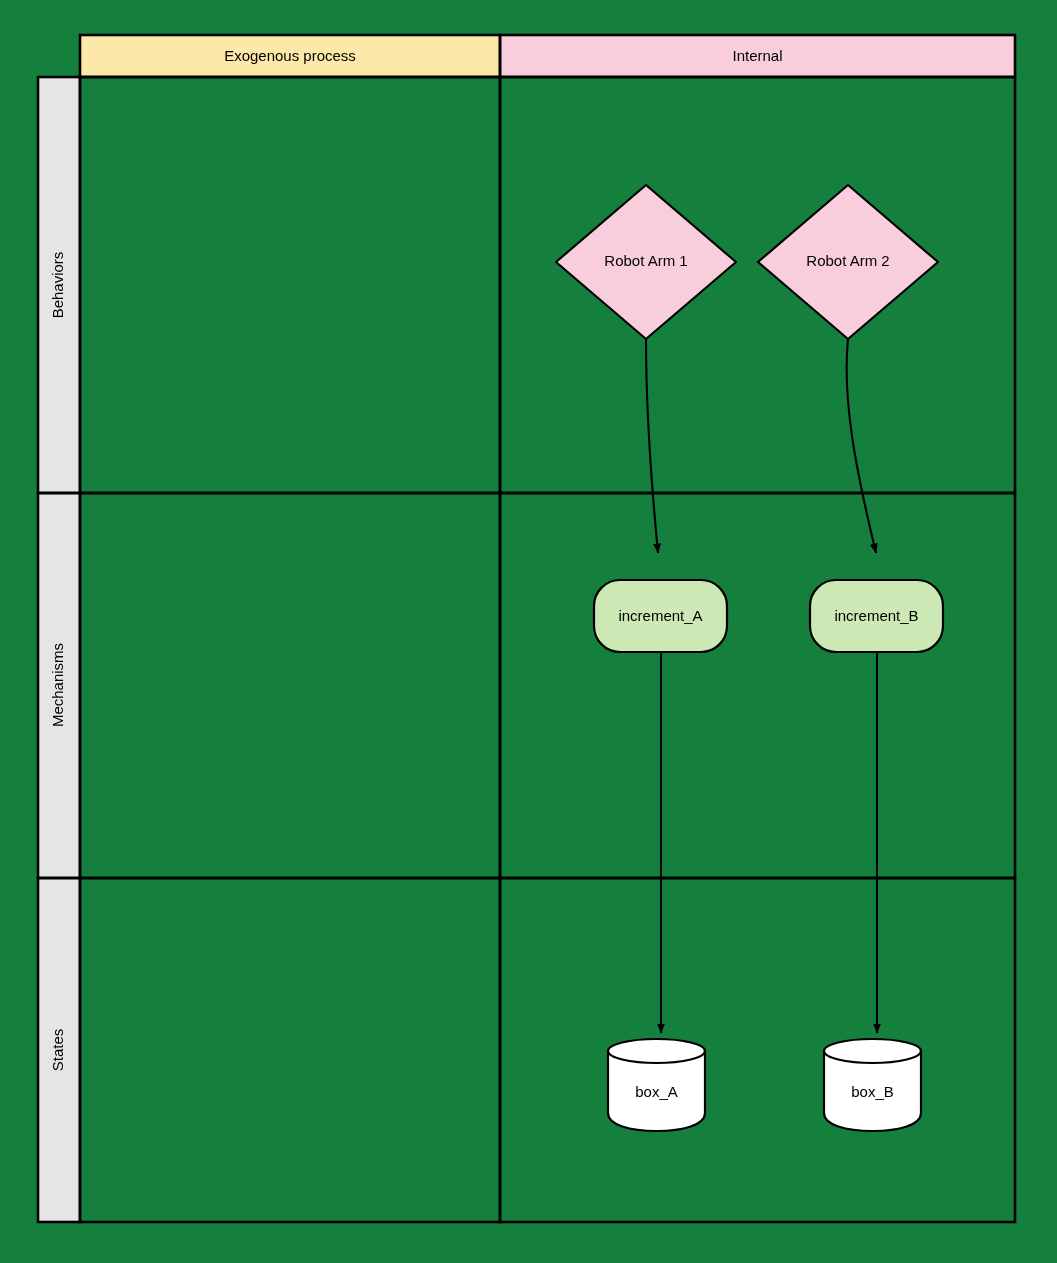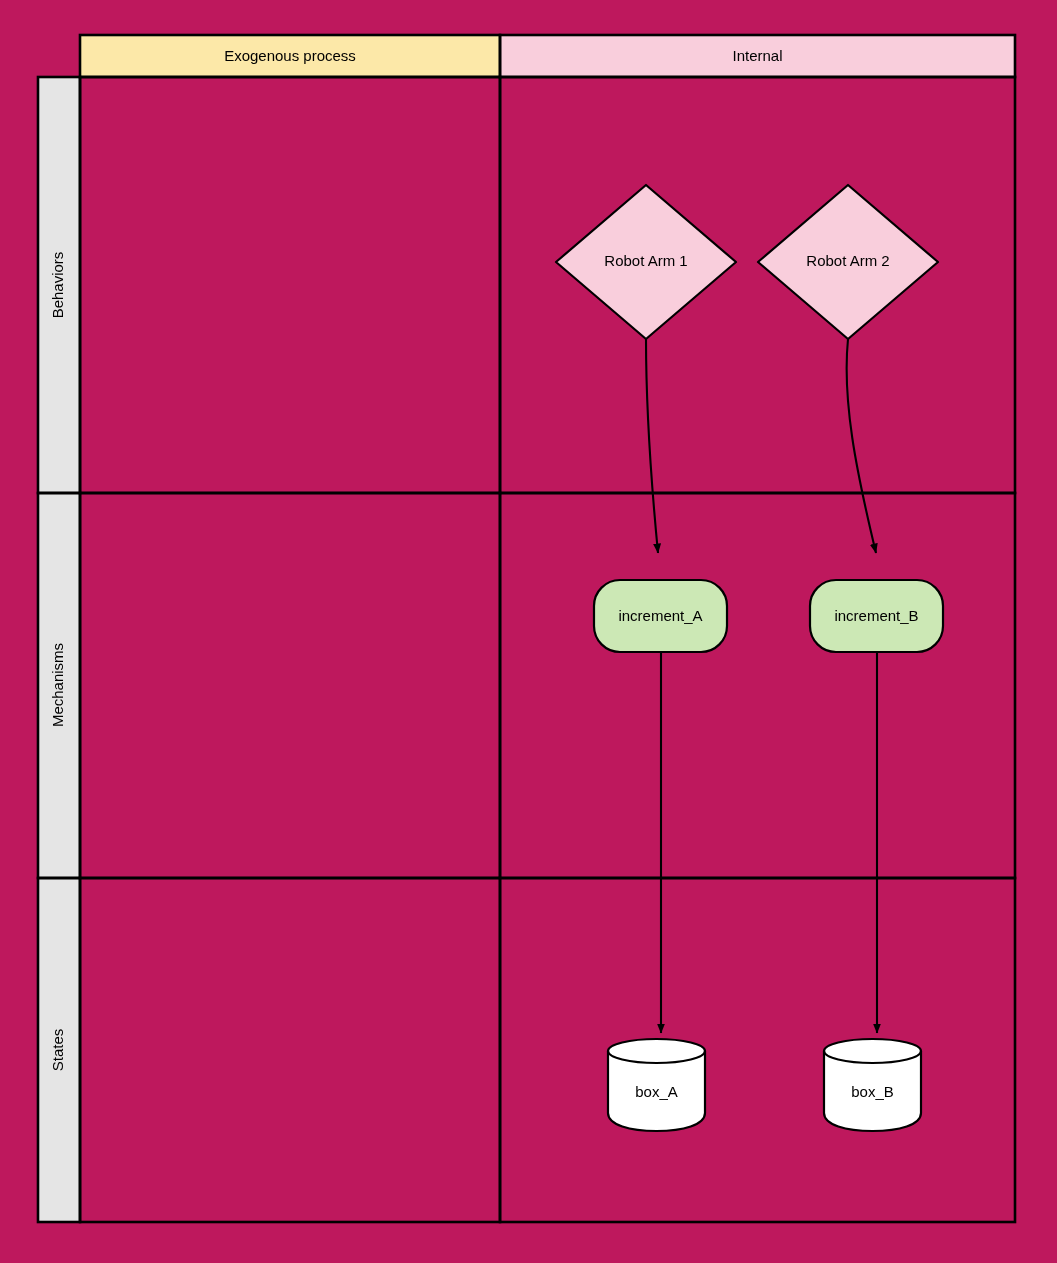--- a/index.html
+++ b/index.html
@@ -9,21 +9,21 @@
     background: #ffffff;
   }
   body {
     font-family: "Liberation Sans", sans-serif;
     -webkit-font-smoothing: antialiased;
   }
   #canvas {
     position: relative;
     width: 1057px;
     height: 1263px;
-    background: #be185d;
+    background: #15803d;
     overflow: hidden;
   }
   #diagram-svg {
     position: absolute;
     left: 0;
     top: 0;
     width: 1057px;
     height: 1263px;
     display: block;
   }

